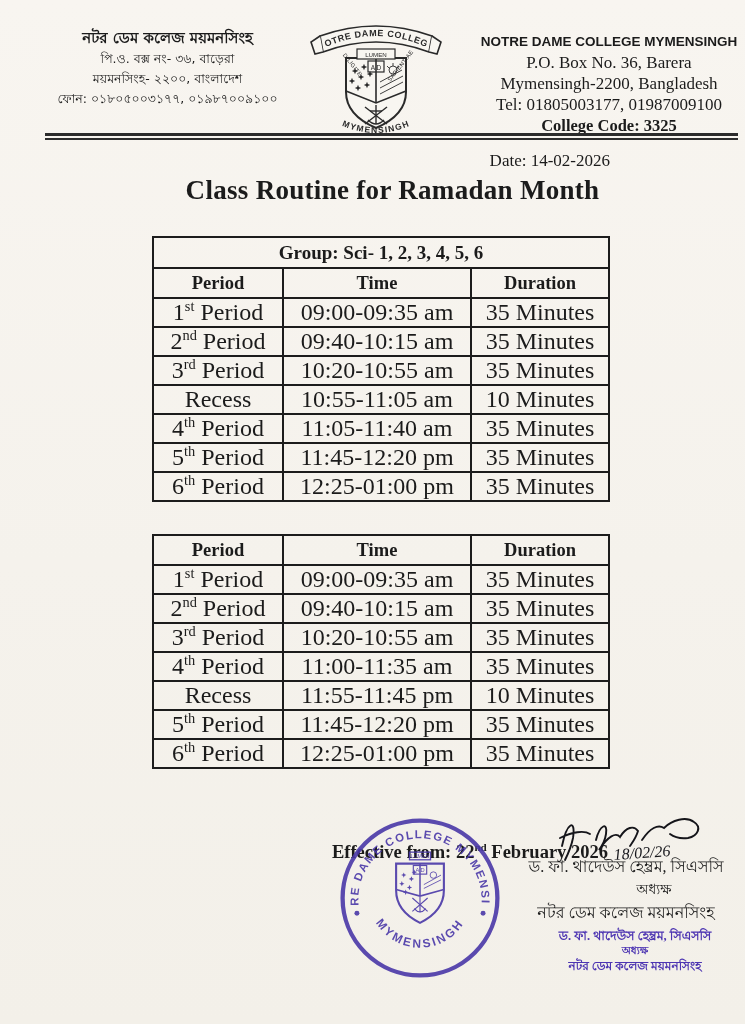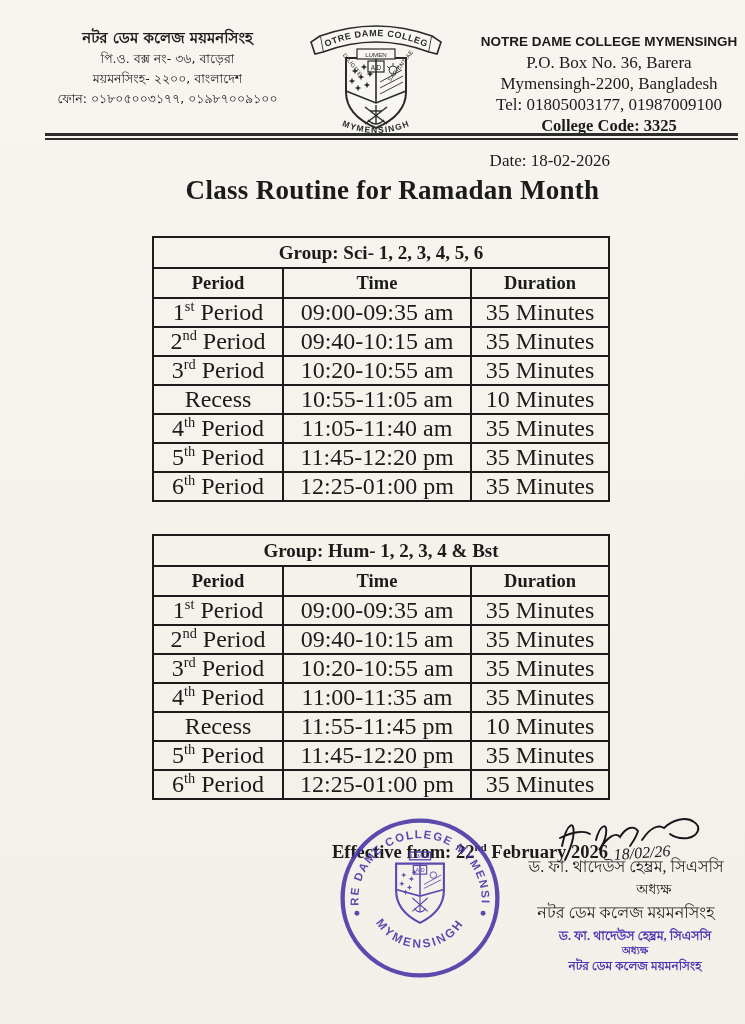--- a/index.html
+++ b/index.html
@@ -133,21 +133,21 @@
   <div class="hdr-right">
     <div class="r1">NOTRE DAME COLLEGE MYMENSINGH</div>
     <div class="r2">P.O. Box No. 36, Barera</div>
     <div class="r3">Mymensingh-2200, Bangladesh</div>
     <div class="r4">Tel: 01805003177, 01987009100</div>
     <div class="ccode">College Code: 3325</div>
   </div>
 
   <div class="rule"></div>
 
-  <div class="date-line">Date: 18-02-2026</div>
+  <div class="date-line">Date: 14-02-2026</div>
   <div class="doc-title">Class Routine for Ramadan Month</div>
 
   <div class="tbl-wrap1">
       <table class="routine">
         <colgroup>
           <col class="c-period">
           <col class="c-time">
           <col class="c-dur">
         </colgroup>
         <tbody>
@@ -198,23 +198,20 @@
       </table>
     </div>
   <div class="tbl-wrap2">
       <table class="routine">
         <colgroup>
           <col class="c-period">
           <col class="c-time">
           <col class="c-dur">
         </colgroup>
         <tbody>
-          <tr>
-            <td colspan="3" class="group-cell">Group: Hum- 1, 2, 3, 4 &amp; Bst</td>
-          </tr>
           <tr>
             <th>Period</th>
             <th>Time</th>
             <th>Duration</th>
           </tr>
           <tr>
             <td>1<sup>st</sup> Period</td>
             <td>09:00-09:35 am</td>
             <td>35 Minutes</td>
           </tr>

